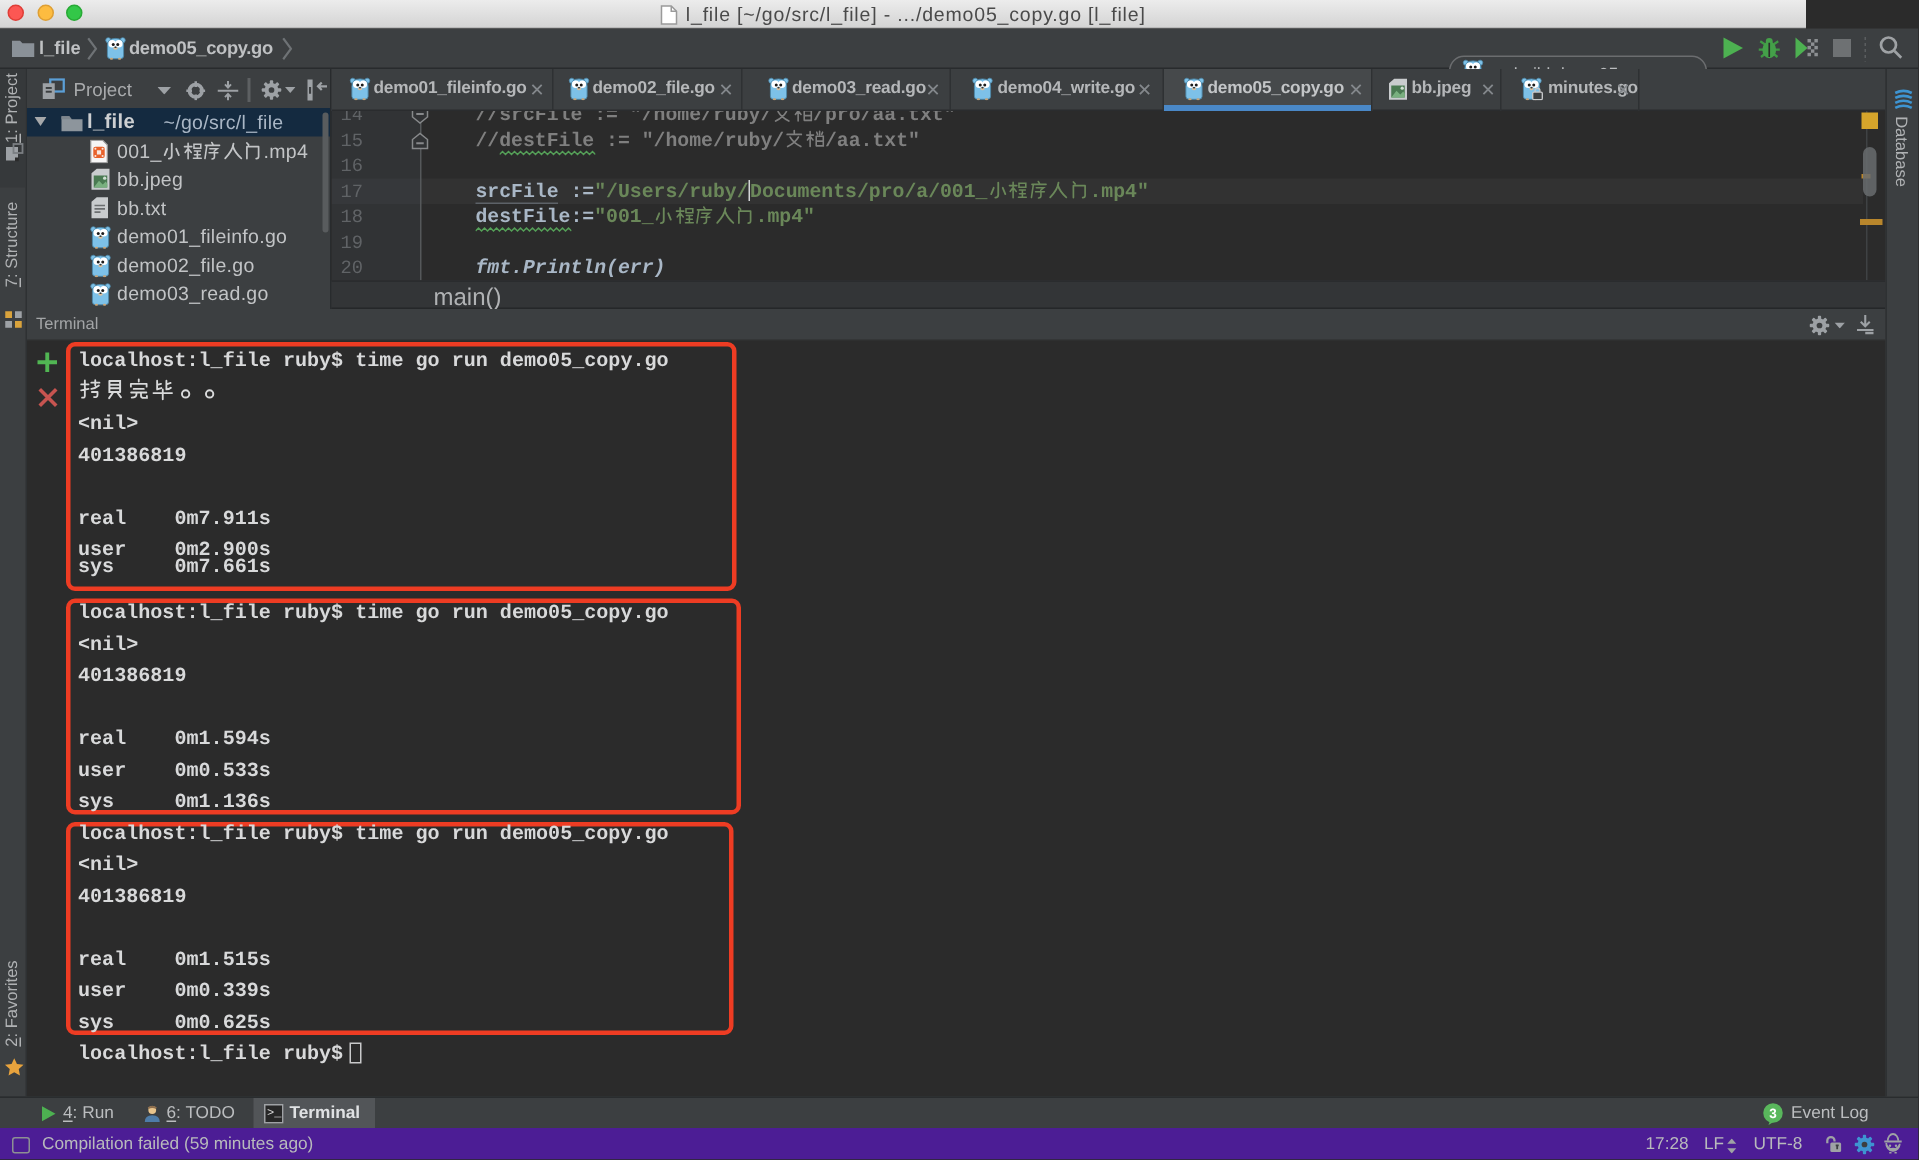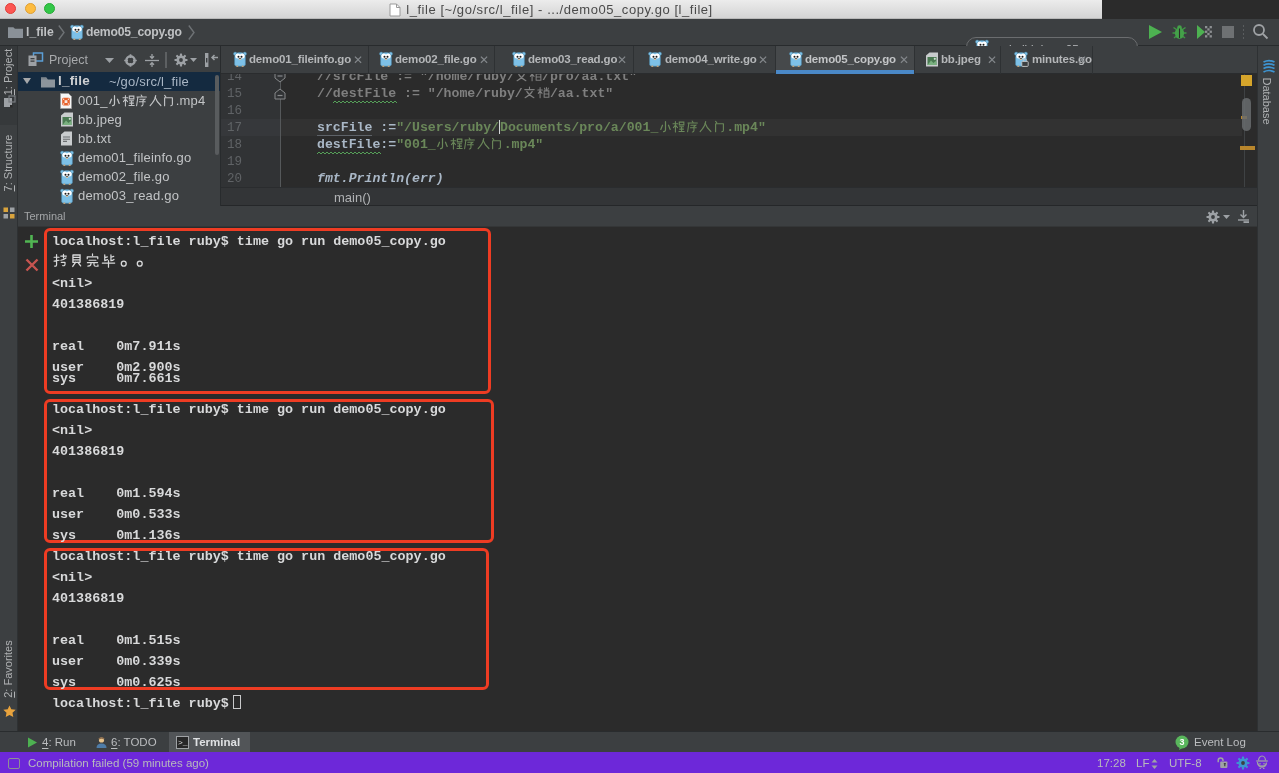--- a/index.html
+++ b/index.html
@@ -2,21 +2,21 @@
 <html><head>
 <meta charset="utf-8">
 <style>
   * { margin:0; padding:0; box-sizing:border-box; }
   html,body { width:1279px; height:773px; overflow:hidden; background:#2b2b2b;
     font-family:"Liberation Sans", sans-serif; }
   .abs { position:absolute; }
   #stage { position:relative; width:1279px; height:773px; }
 
   
-  #titlebar { left:0; top:0; width:1102px; height:19px;
+  #titlebar { left:0; top:0; width:1204px; height:19px;
     background:linear-gradient(#ececec,#d4d4d4); border-bottom:1px solid #b9b9b9; }
   .tl { position:absolute; top:3px; width:11px; height:11px; border-radius:50%; }
   #title-text { position:absolute; left:0; right:0; top:2px; display:flex;
     justify-content:center; align-items:center; gap:5px;
     font-size:13px; letter-spacing:0.55px; color:#4a4a4a; }
 
   
   #navbar { left:0; top:19px; width:1279px; height:27px; background:#3c3f41;
     border-bottom:1px solid #282b2d; }
   .crumbtxt { position:absolute; top:6px; font-size:12.2px; font-weight:bold; color:#bfc1c3; }
@@ -70,21 +70,21 @@
     font-family:"Liberation Mono",monospace; font-size:13.4px; font-weight:bold; color:#d8d9da; }
   .redbox { position:absolute; border:3px solid #ee3c23; border-radius:6px; }
 
   
   #bottombar { left:0; top:731px; width:1279px; height:21px; background:#3c3f41;
     border-top:1px solid #292c2e; }
   .bbtxt { position:absolute; top:4px; font-size:11.5px; color:#bbbdbf; }
   #termbtn { position:absolute; left:169px; top:0; width:81px; height:21px; background:#525558; }
 
   
-  #statusbar { left:0; top:752px; width:1279px; height:21px; background:#6d28d9; }
+  #statusbar { left:0; top:752px; width:1279px; height:21px; background:#4c1d95; }
   .sbtxt { position:absolute; top:5px; font-size:11.5px; color:#b8babc; }
 
   
   #rstripe { left:1257px; top:46px; width:22px; height:685px; background:#3c3f41;
     border-left:1px solid #2e3133; }
 
   svg { display:block; }
   .icon { position:absolute; }
   .ck { display:inline-block; vertical-align:-2.5px; margin:0 0.3px; }
   .ckt { display:inline-block; vertical-align:-3px; margin:0 0.55px; }
@@ -505,21 +505,21 @@
     <div class="cline" style="top:96px;font-style:italic;">fmt.Println(err)</div>
 
     <div class="icon" style="left:1023px; top:0; width:1px; height:113px; background:#3f4244;"></div>
     <div class="icon" style="left:1020px; top:1px; width:11px; height:11px; background:#d6a52b;"></div>
     <div class="icon" style="left:1020px; top:42px; width:6px; height:3px; background:#b8862c;"></div>
     <div class="icon" style="left:1019px; top:72px; width:15px; height:4px; background:#b8862c;"></div>
     <div class="icon" style="left:1021px; top:24px; width:9px; height:33px; background:#696c6e; border-radius:5px; opacity:0.85;"></div>
   </div>
 
   <div class="abs" id="crumb2">
-    <div style="position:absolute; left:68px; top:2px; font-size:13px; color:#b0b2b4;margin-left:45px;">main()</div>
+    <div style="position:absolute; left:68px; top:2px; font-size:16px; color:#b0b2b4;">main()</div>
   </div>
 
   <div class="abs" id="termhead">
     <div style="position:absolute; left:6px; top:4px; font-size:11px; color:#a3a5a7;">Terminal</div>
     <svg class="icon" style="left:1188px; top:4px;" width="14" height="14" viewBox="0 0 14 14">
         <use href="#gear"></use>
       </svg>
     <svg class="icon" style="left:1205px; top:9px;" width="7" height="4" viewBox="0 0 7 4">
         <path d="M0 0 h7 L3.5 4 Z" fill="#9da1a5"></path>
       </svg>

